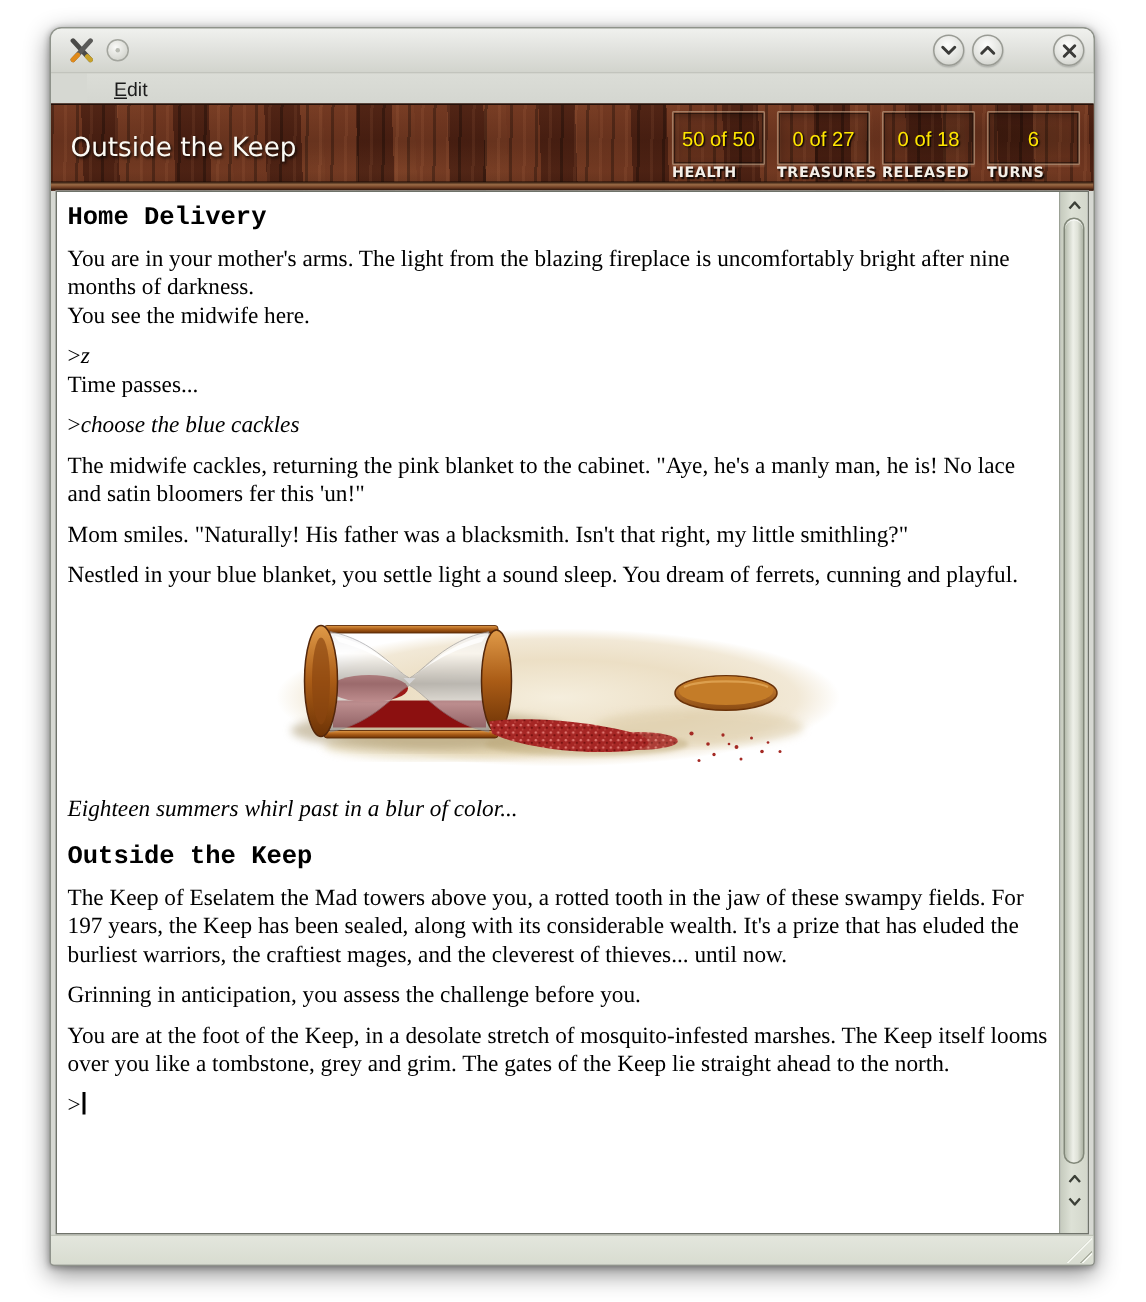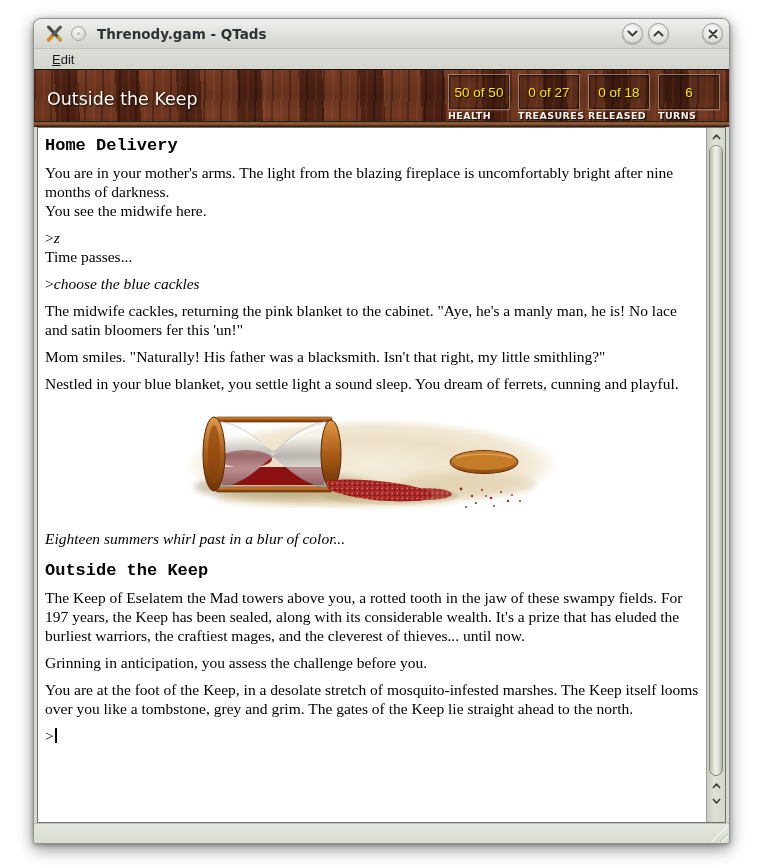--- a/index.html
+++ b/index.html
@@ -27,21 +27,21 @@
   .win-btns{position:absolute;right:6px;top:4px;display:flex;align-items:center;}
   .wbtn{width:21px;height:21px;border-radius:50%;border:1px solid #999b94;
     background:radial-gradient(circle at 45% 32%,#fdfdfc,#e3e4e0 55%,#c9cbc4);
     display:flex;align-items:center;justify-content:center;box-sizing:border-box;
     margin-left:5px;box-shadow:0 1px 1px rgba(0,0,0,.18);}
   .wbtn svg{display:block;}
   .wbtn-spacer{width:28px;}
 
   
   .menubar{height:20px;flex:0 0 20px;background:linear-gradient(180deg,#dbddd7,#d4d6d0);
-    display:flex;align-items:center;padding-left:13px;font-size:13px;color:#1b1b1b;}
+    display:flex;align-items:center;padding-left:13px;font-size:13px;color:#1b1b1b;margin-left:24px;}
   .menu-item{padding:1px 5px;cursor:default;}
   .menu-item .ul{text-decoration:underline;}
 
   
   .banner{height:57px;flex:0 0 57px;position:relative;overflow:hidden;
     border-top:1px solid #241009;
     background-color:#4e2315;
     background-image:
       repeating-linear-gradient(91deg,rgba(0,0,0,.28) 0 2px,rgba(0,0,0,0) 2px 9px,rgba(255,170,120,.07) 9px 11px,rgba(0,0,0,0) 11px 17px),
       repeating-linear-gradient(88deg,rgba(125,64,38,.55) 0 22px,rgba(66,28,16,.6) 22px 46px,rgba(146,80,48,.4) 46px 61px),
@@ -113,21 +113,20 @@
 <div class="window">
 
   <div class="titlebar">
     <svg class="app-icon" viewBox="0 0 16 16">
       <path d="M2.5 2 L13.5 14" stroke="#4a4a48" stroke-width="3" stroke-linecap="round"></path>
       <path d="M13.5 2 L2.5 14" stroke="#5a5a58" stroke-width="3" stroke-linecap="round"></path>
       <path d="M2.5 14 L5.5 11" stroke="#e08a1a" stroke-width="3" stroke-linecap="round"></path>
       <path d="M13.5 14 L11.5 12" stroke="#c8a22a" stroke-width="3" stroke-linecap="round"></path>
     </svg>
     <span class="pin-btn"></span>
-    <span class="win-title">Threnody.gam - QTads</span>
     <div class="win-btns">
       <span class="wbtn">
         <svg width="11" height="7" viewBox="0 0 11 7">
             <path d="M1.5 1.5 L5.5 5.5 L9.5 1.5" fill="none" stroke="#3b3b39" stroke-width="2" stroke-linecap="round" stroke-linejoin="round"></path>
           </svg>
       </span>
       <span class="wbtn">
         <svg width="11" height="7" viewBox="0 0 11 7">
             <path d="M1.5 5.5 L5.5 1.5 L9.5 5.5" fill="none" stroke="#3b3b39" stroke-width="2" stroke-linecap="round" stroke-linejoin="round"></path>
           </svg>

